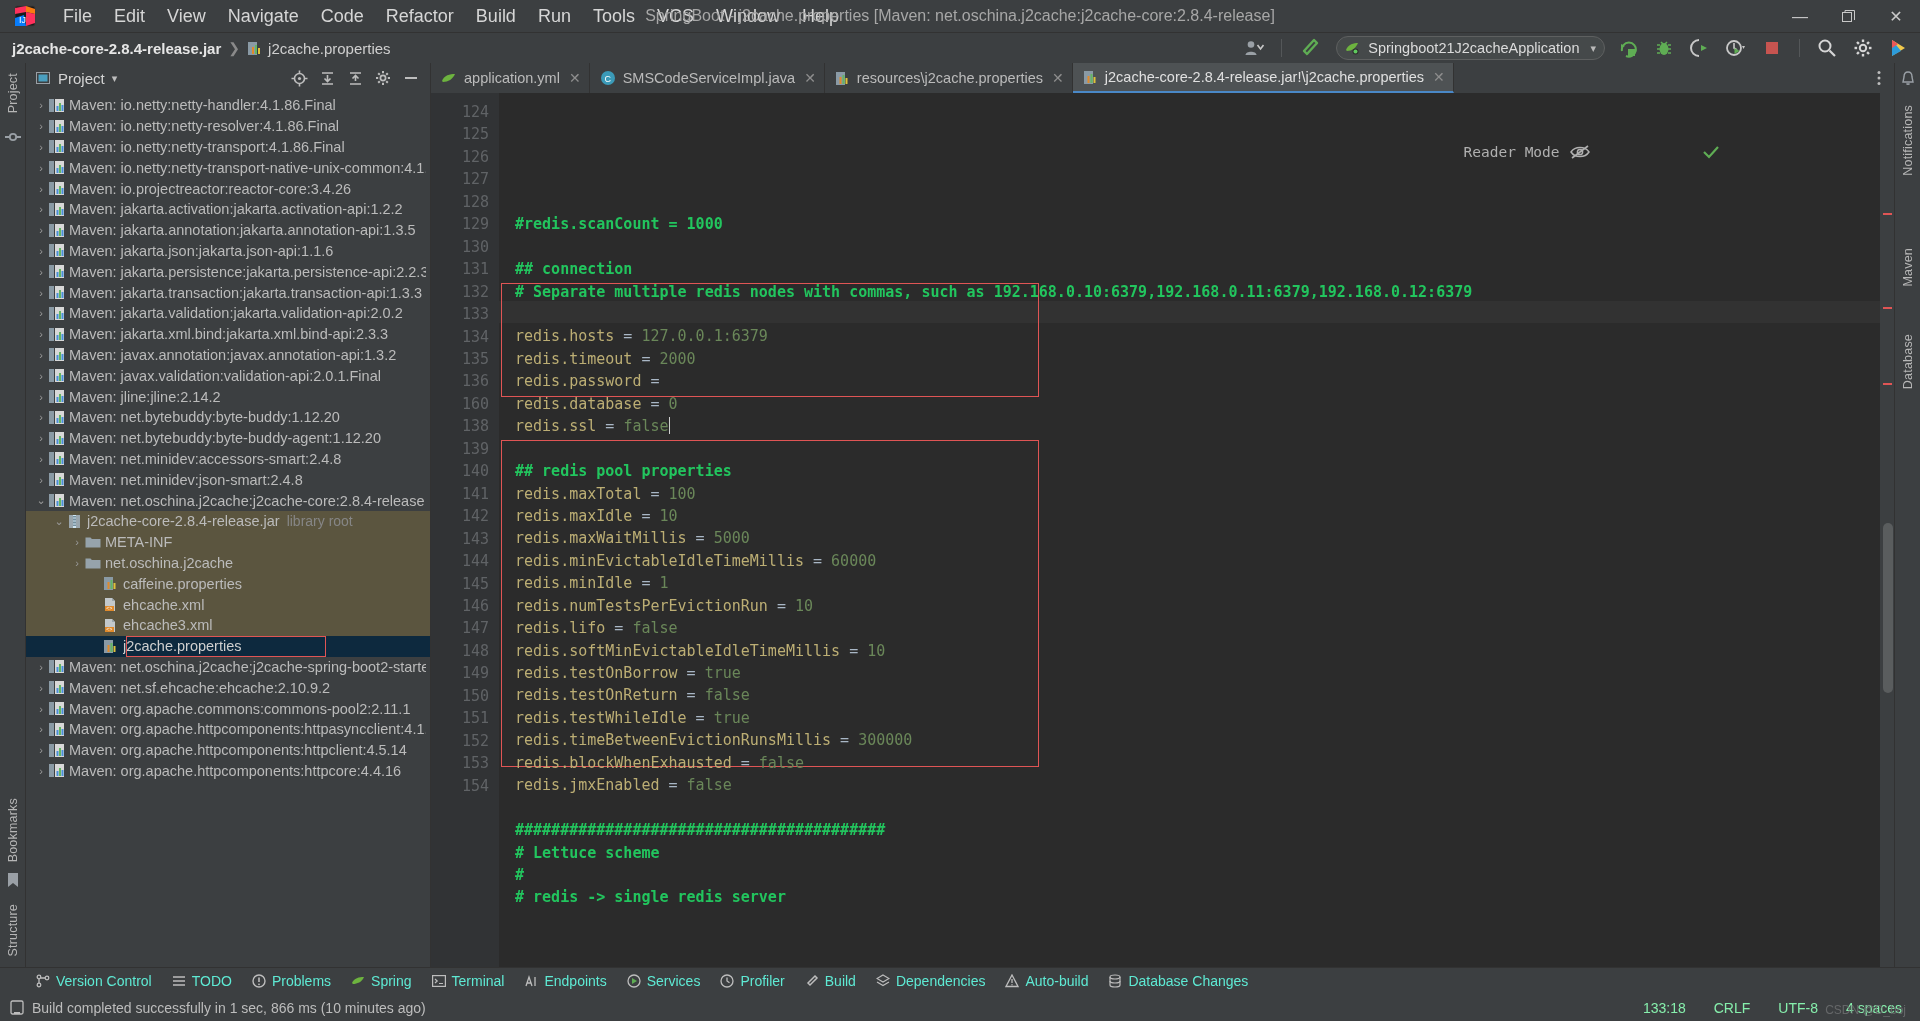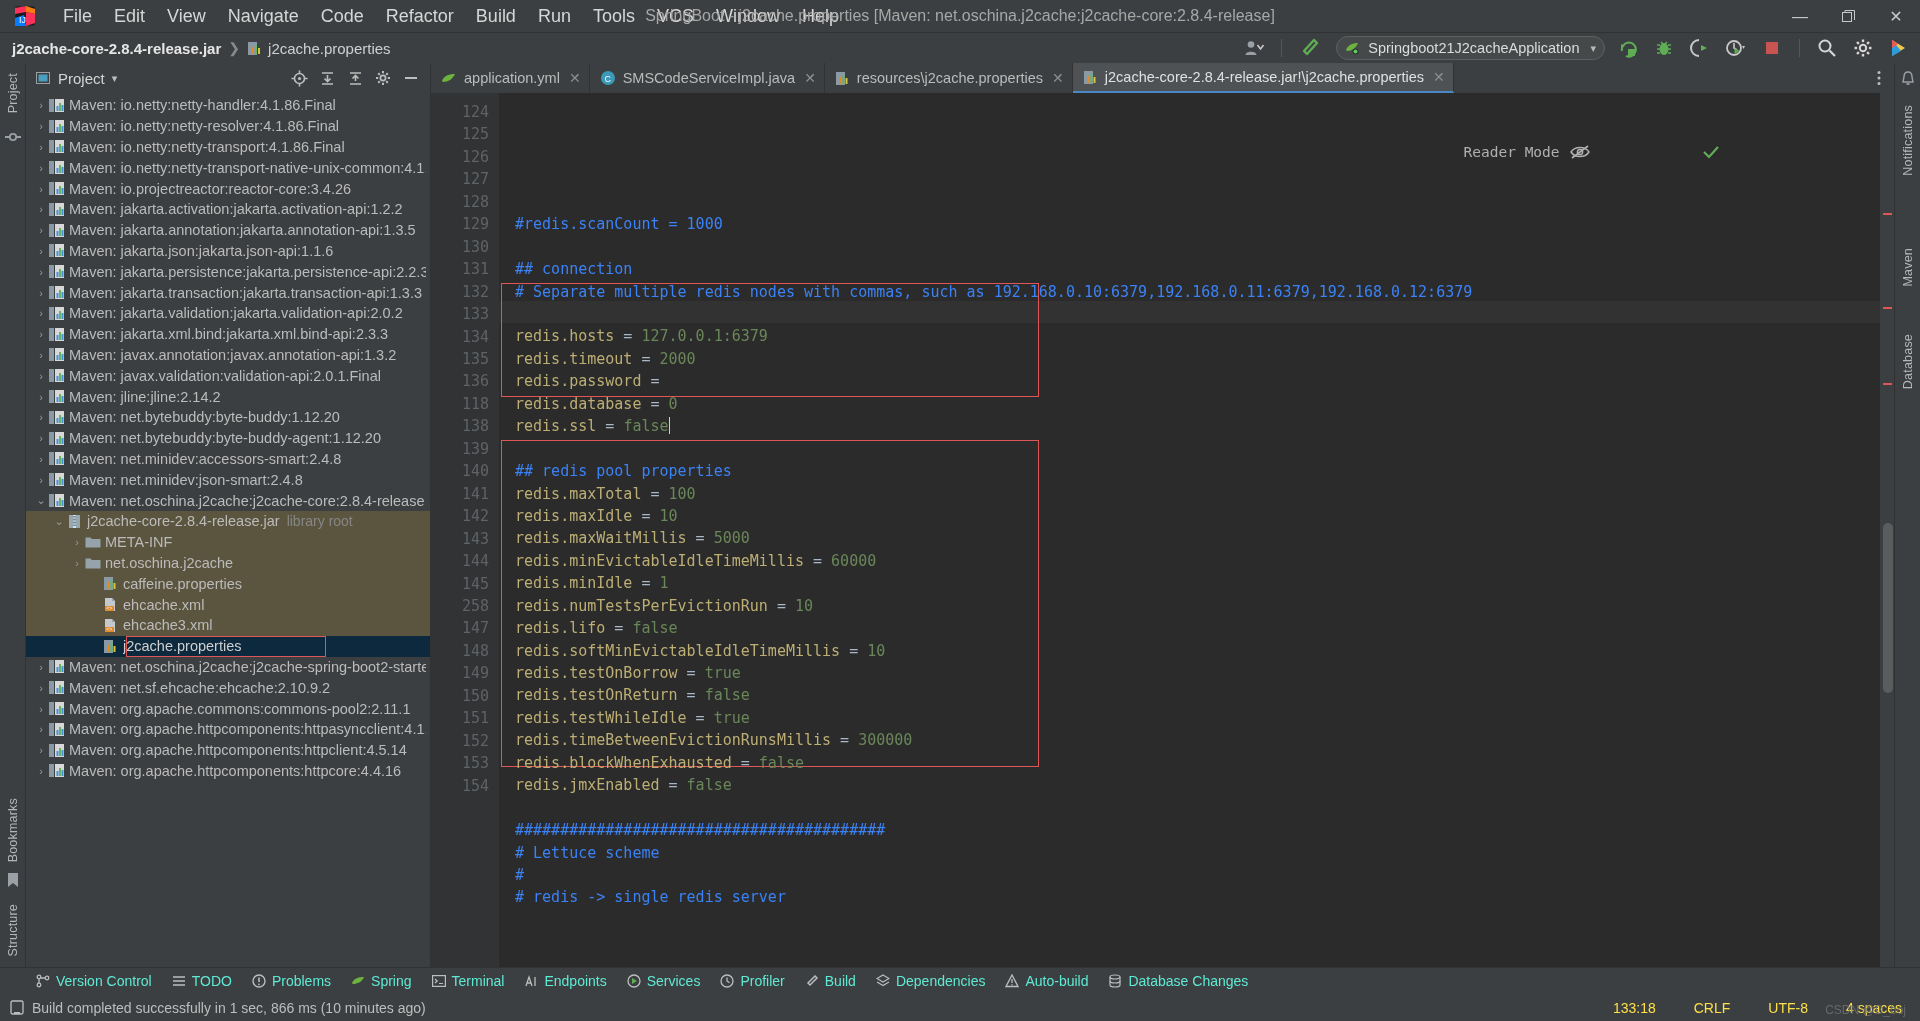--- a/index.html
+++ b/index.html
@@ -92,21 +92,21 @@
   .editor-area { flex:1 1 auto; display:flex; min-height:0; position:relative; background:#2b2b2b; }
   .gutter {
     width: 68px; flex:0 0 68px; background:#313335; color:#606366; font-family:"DejaVu Sans Mono", monospace;
     font-size: 15px; text-align:right; padding-top: 8px; padding-right: 10px; line-height: 22.45px; user-select:none;
   }
   .code {
     flex:1 1 auto; min-width:0; position:relative; padding-top:8px; padding-left: 16px; overflow:hidden;
     font-family:"DejaVu Sans Mono", monospace; font-size:15px; line-height:22.45px; white-space:pre;
   }
   .code .ln { height:22.45px; }
-  .cmt { color:#3b82f6; }
+  .cmt { color:#22c55e;font-weight:bold; }
   .key { color:#bcae74; }
   .eq  { color:#a9b7c6; }
   .val { color:#6a8759; }
   .reader-mode { position:absolute; right: 56px; top: 6px; font-size:14.5px; color:#b0b0b0; display:flex; align-items:center; gap:10px;}
   .code-box { position:absolute; border:1px solid #e05555; pointer-events:none; }
   .caret-line { position:absolute; left:0; right:0; height:22.45px; background:#323232; }
   .caret { display:inline-block; width:1px; height:17px; background:#d0d0d0; vertical-align:-3px; }
 
   
   .marker-rail { width: 14px; flex:0 0 14px; background:#3c3f41; position:relative; }
@@ -122,21 +122,21 @@
     height: 27px; flex:0 0 27px; background:#3c3f41; display:flex; align-items:center;
     padding-left: 26px; gap: 0px; border-top:1px solid #323232;
   }
   .tw {
     display:flex; align-items:center; gap:6px; font-size:14px; color:#5eead4; padding: 3px 10px; white-space:nowrap;
   }
   .statusbar {
     height: 27px; flex:0 0 27px; background:#3c3f41; display:flex; align-items:center; padding: 0 18px 0 10px;
     font-size:14px; color:#bdbdbd; position:relative;
   }
-  .status-right { margin-left:auto; display:flex; align-items:center; gap: 38px; color:#fde047; font-size:14px;text-align:right;}
+  .status-right { margin-left:auto; display:flex; align-items:center; gap: 28px; color:#86efac; font-size:14px;text-align:right;}
   .watermark { position:absolute; right: 14px; bottom: 4px; font-size:12px; color:#6d6f70; opacity:.85; }
 
   svg { display:block; }
 </style>
 </head>
 <body>
 
 <div class="app">
 
   <div class="titlebar">
@@ -886,30 +886,30 @@
             <div>127</div>
             <div>128</div>
             <div>129</div>
             <div>130</div>
             <div>131</div>
             <div>132</div>
             <div>133</div>
             <div>134</div>
             <div>135</div>
             <div>136</div>
-            <div>118</div>
+            <div>160</div>
             <div>138</div>
             <div>139</div>
             <div>140</div>
             <div>141</div>
             <div>142</div>
             <div>143</div>
             <div>144</div>
             <div>145</div>
-            <div>258</div>
+            <div>146</div>
             <div>147</div>
             <div>148</div>
             <div>149</div>
             <div>150</div>
             <div>151</div>
             <div>152</div>
             <div>153</div>
             <div>154</div>
           </div>
         <div class="code" id="code">

